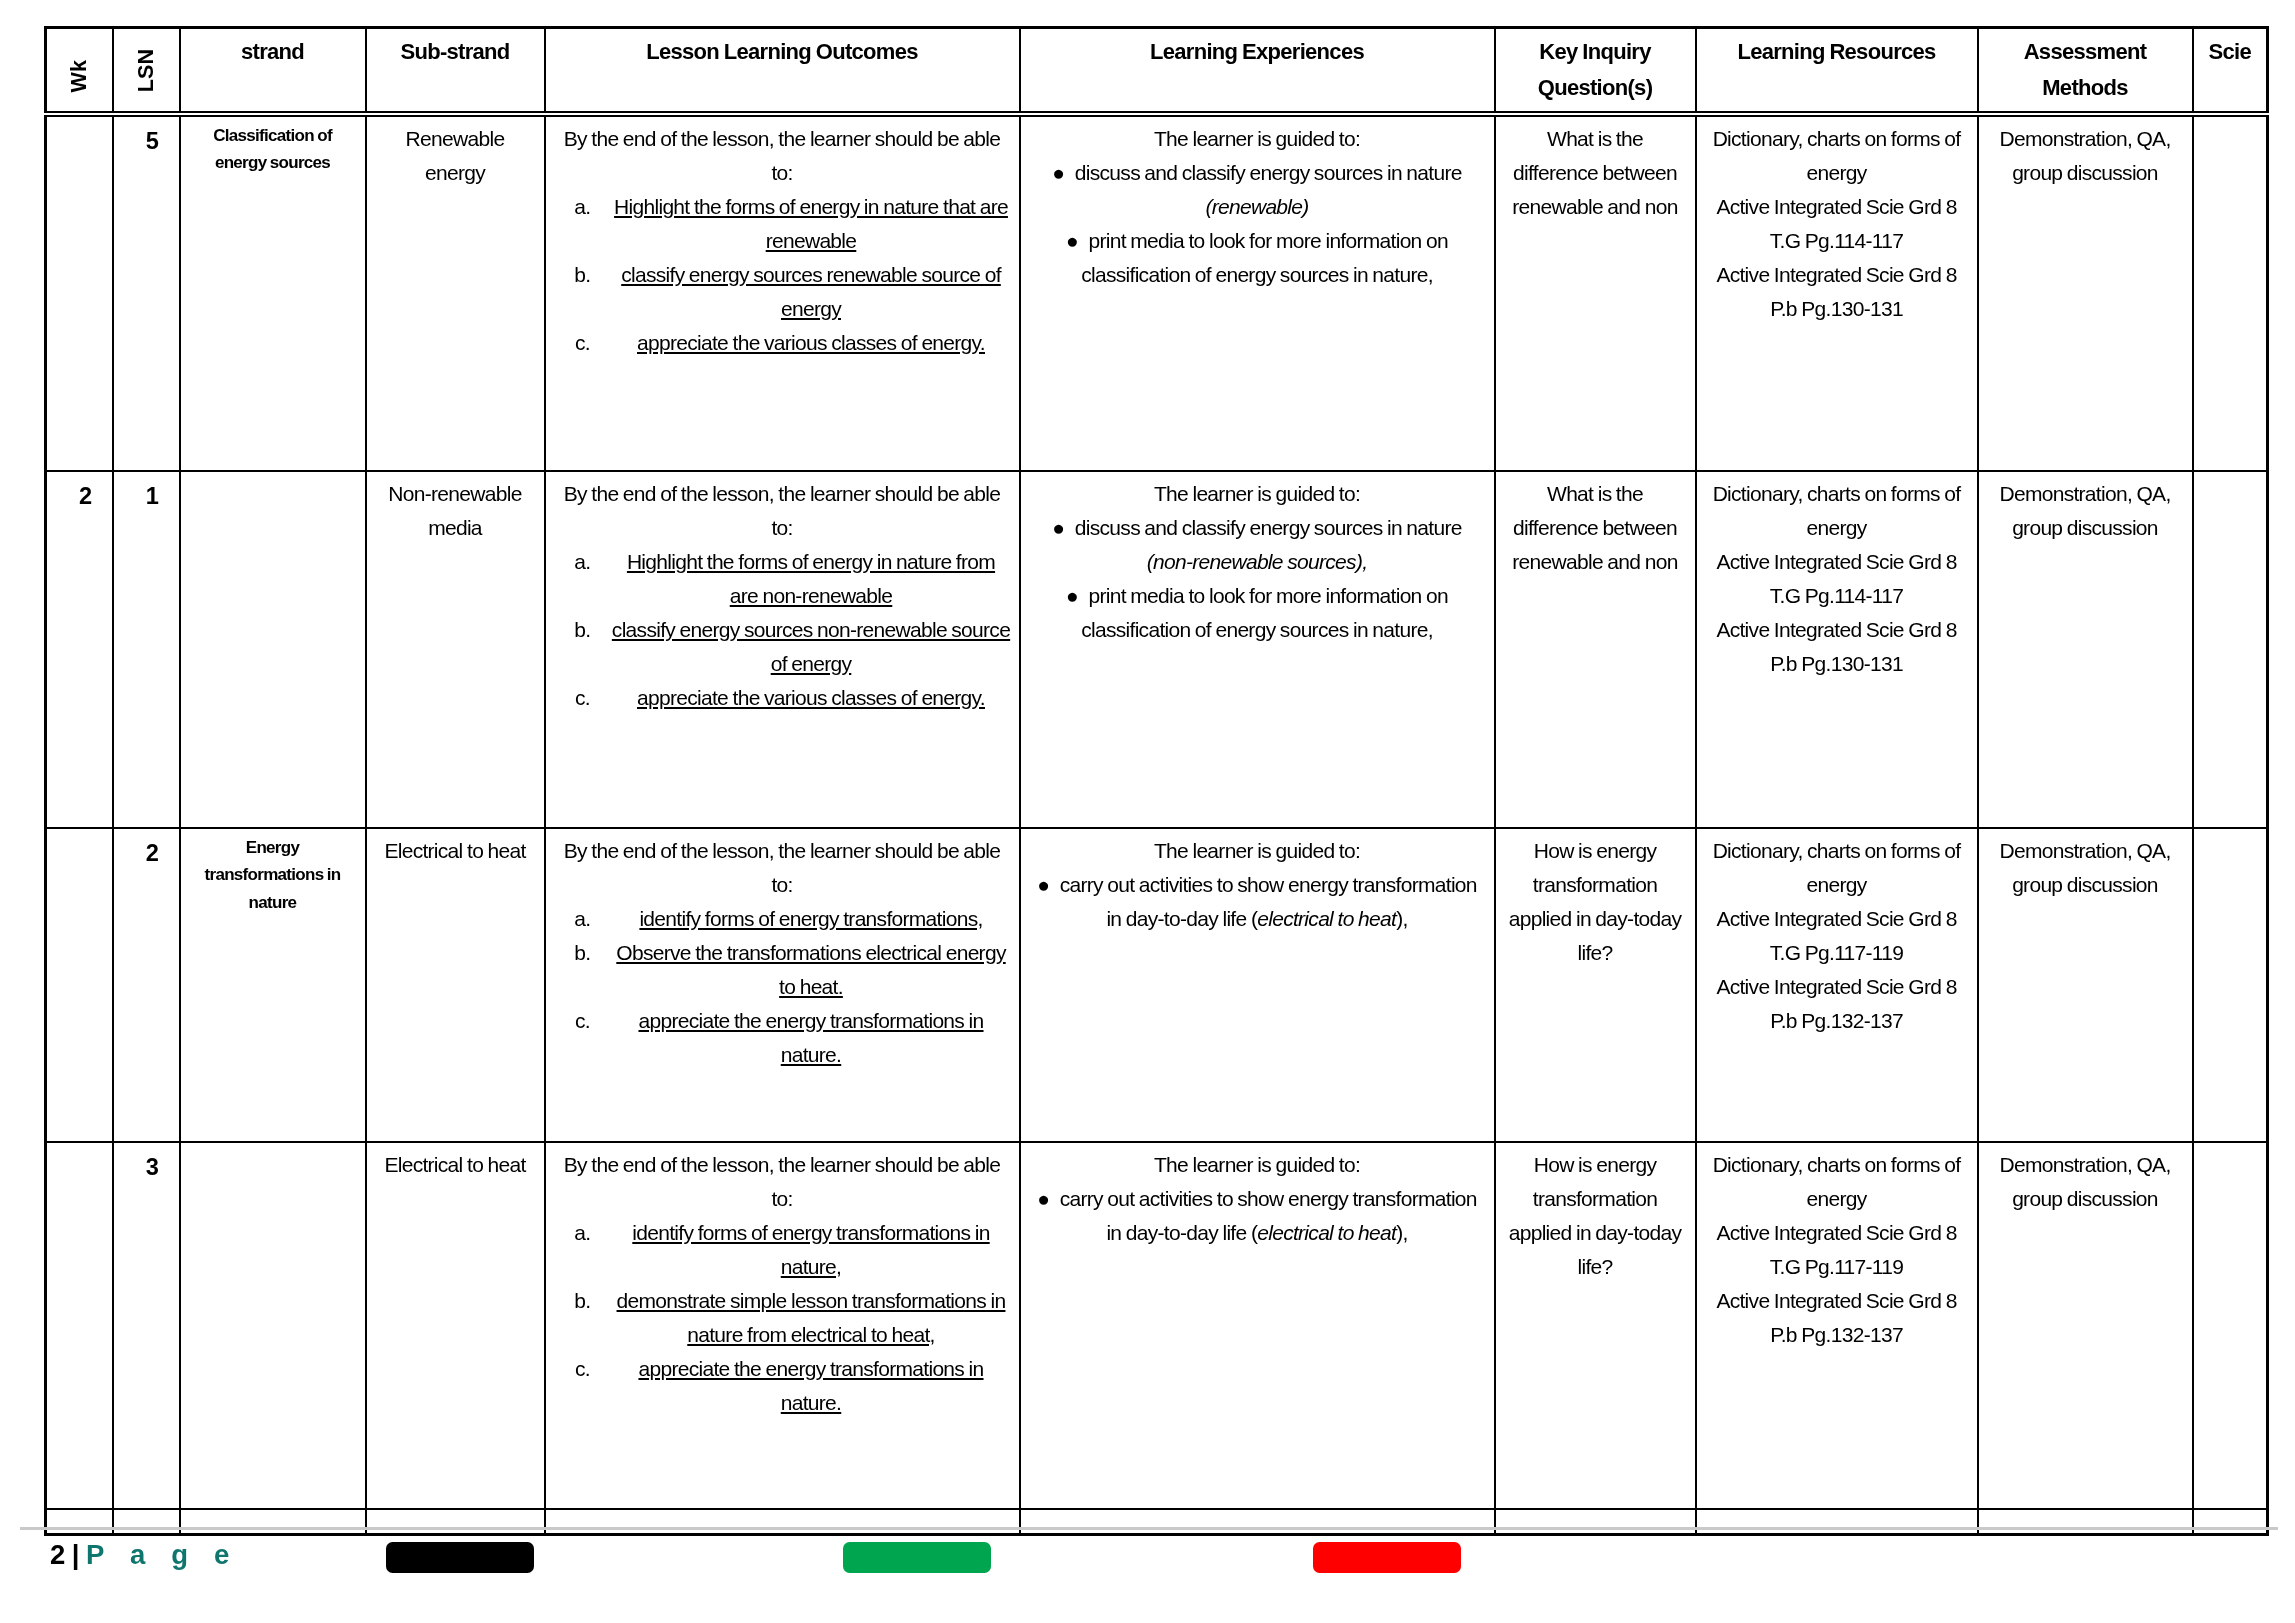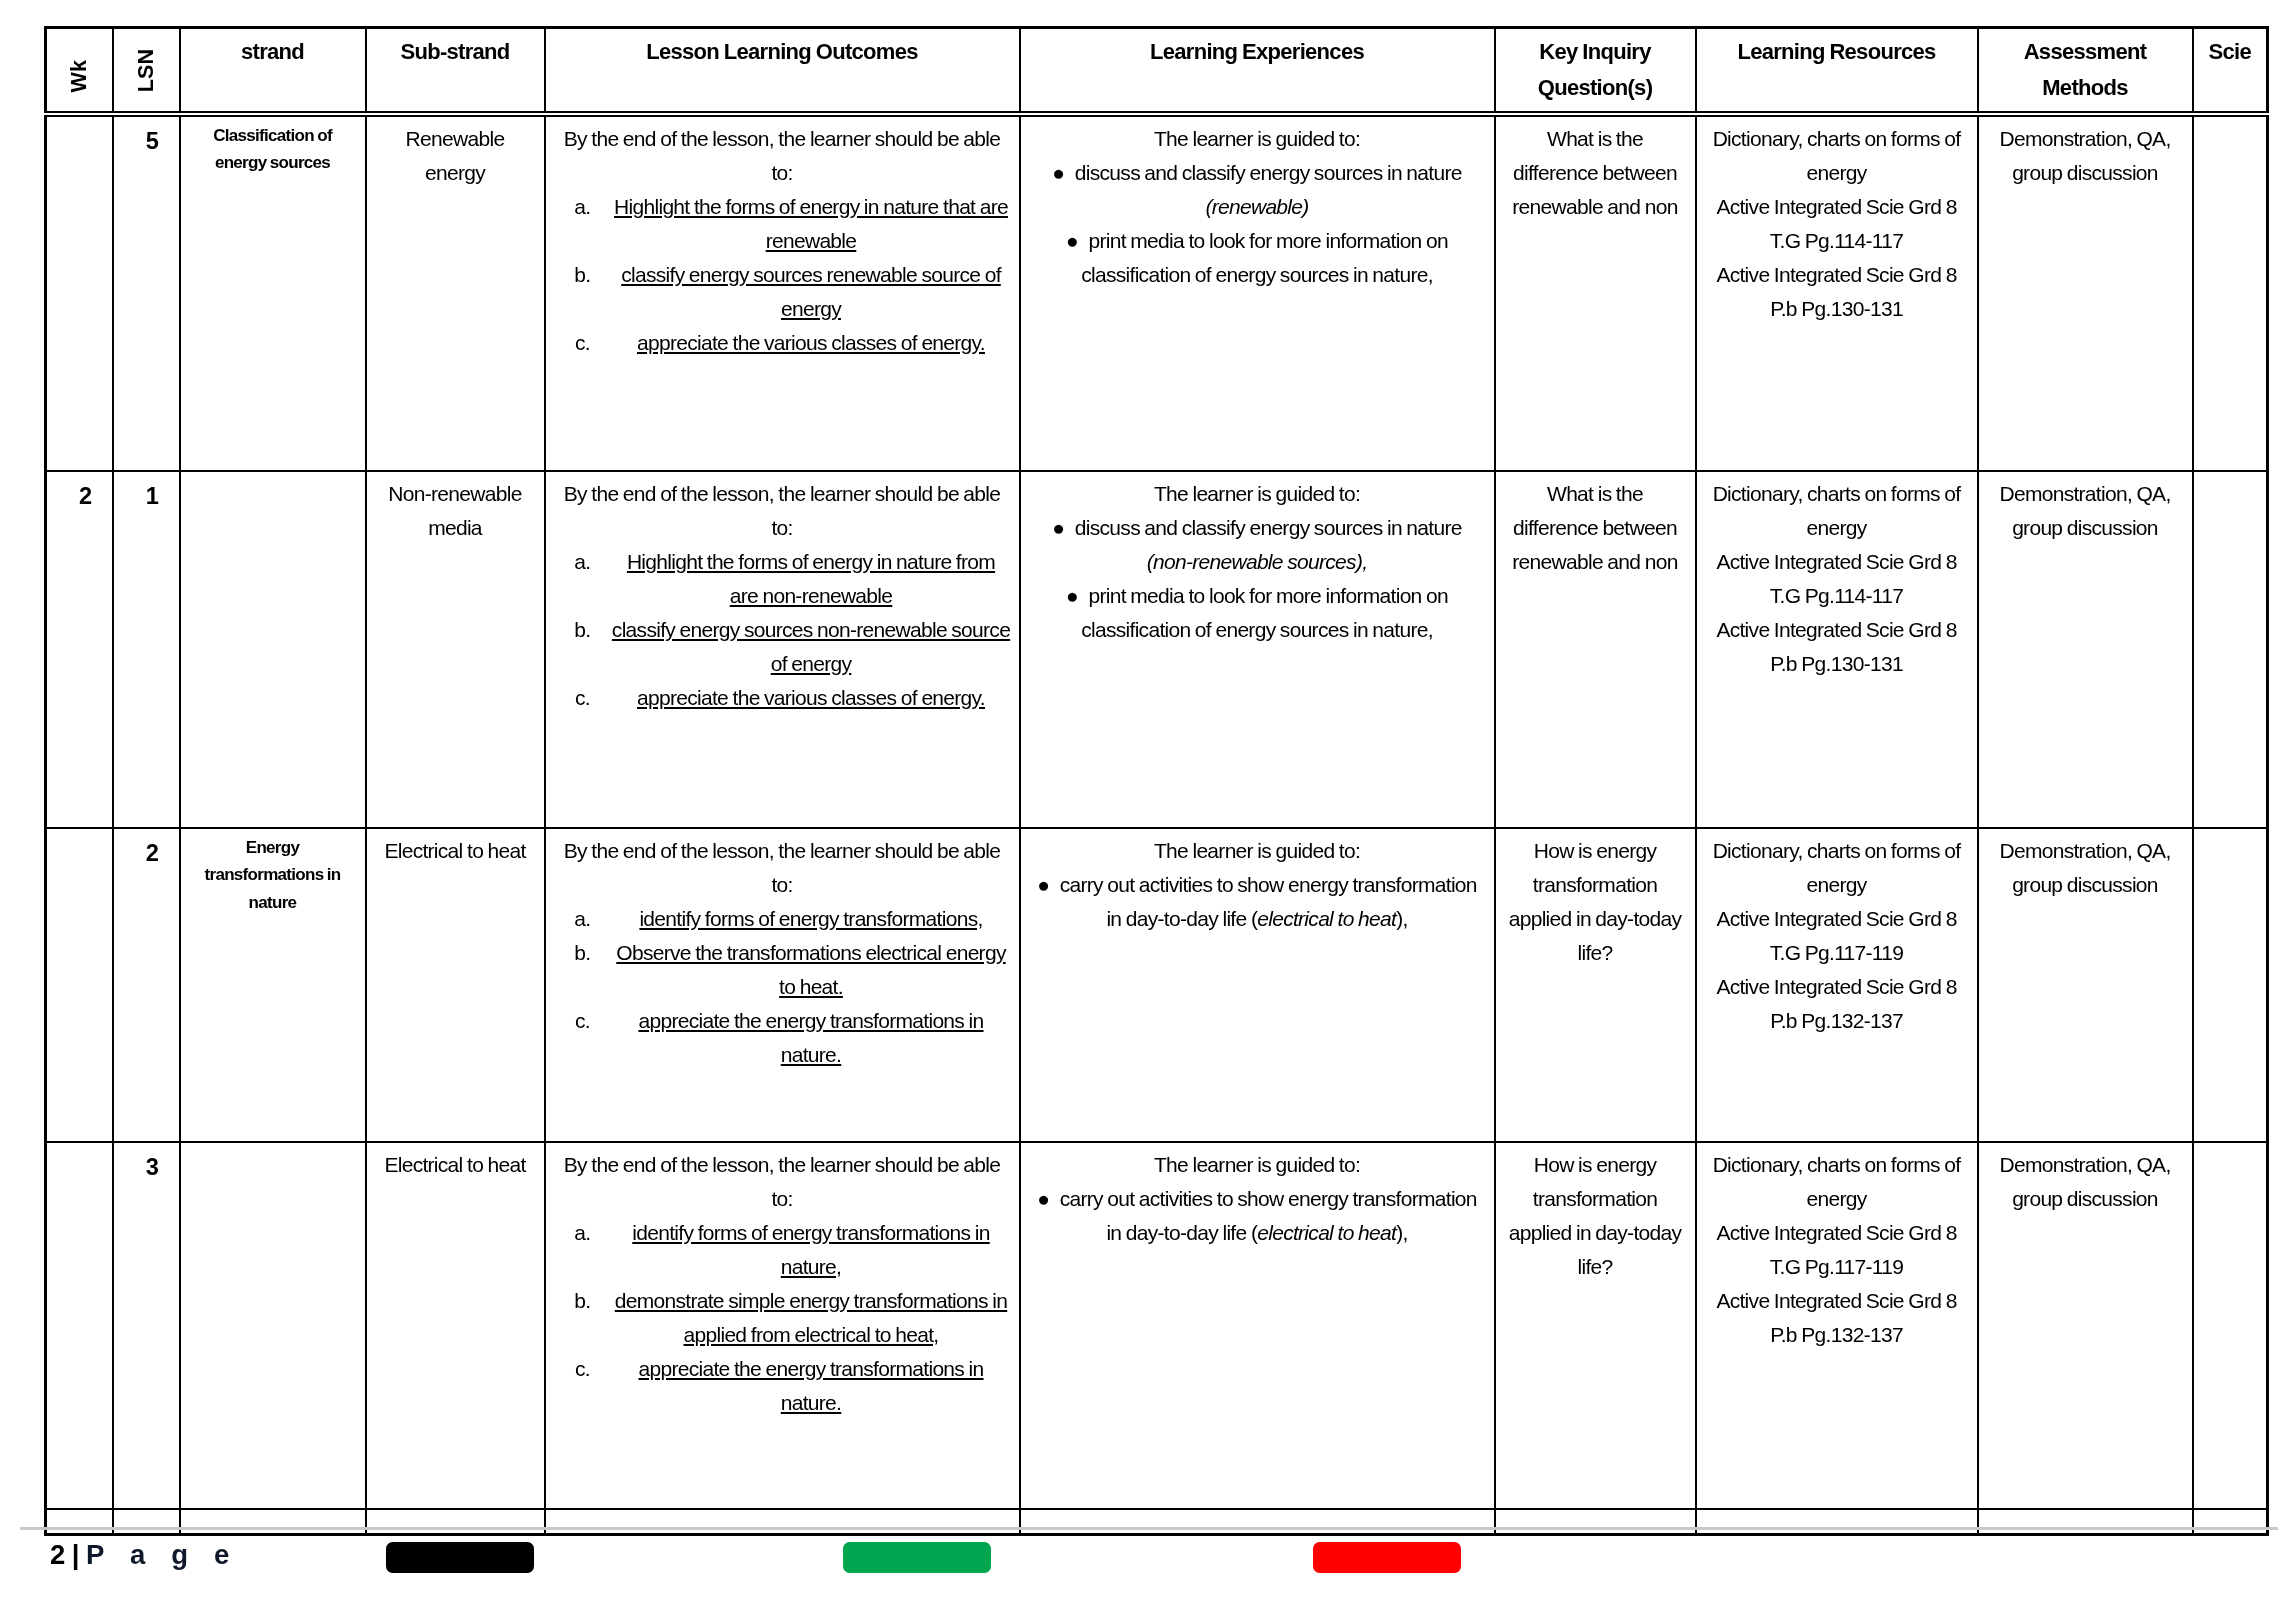--- a/index.html
+++ b/index.html
@@ -187,21 +187,21 @@
         <td>Electrical to heat</td>
         <td>
             <div>
               <div>By the end of the lesson, the learner should be able to:</div>
               <div class="oitem">
                 <span class="omark">a.</span>
                 <span class="otext">identify forms of energy transformations in nature,</span>
               </div>
               <div class="oitem">
                 <span class="omark">b.</span>
-                <span class="otext">demonstrate simple energy transformations in applied from electrical to heat,</span>
+                <span class="otext">demonstrate simple lesson transformations in nature from electrical to heat,</span>
               </div>
               <div class="oitem">
                 <span class="omark">c.</span>
                 <span class="otext">appreciate the energy transformations in nature.</span>
               </div>
             </div>
           </td>
         <td>
             <div>
               <div>The learner is guided to:</div>
@@ -236,21 +236,21 @@
           </td>
         <td></td>
         <td></td>
       </tr>
     </tbody>
   </table>
 
   <div class="rule"></div>
 
   <div class="footer">
-    <span class="pnum">2</span><span class="psep">|</span><span class="plabel" style="color: #0f172a;">P a g e</span>
+    <span class="pnum">2</span><span class="psep">|</span><span class="plabel" style="color: #0f766e;">P a g e</span>
   </div>
 
   <div class="bar" style="left: 386px; background-color: rgb(0, 0, 0);"></div>
   <div class="bar" style="left: 843px; background-color: rgb(0, 166, 79);"></div>
   <div class="bar" style="left: 1313px; background-color: rgb(255, 0, 0);"></div>
 
 </div>
 
 
 </body></html>

